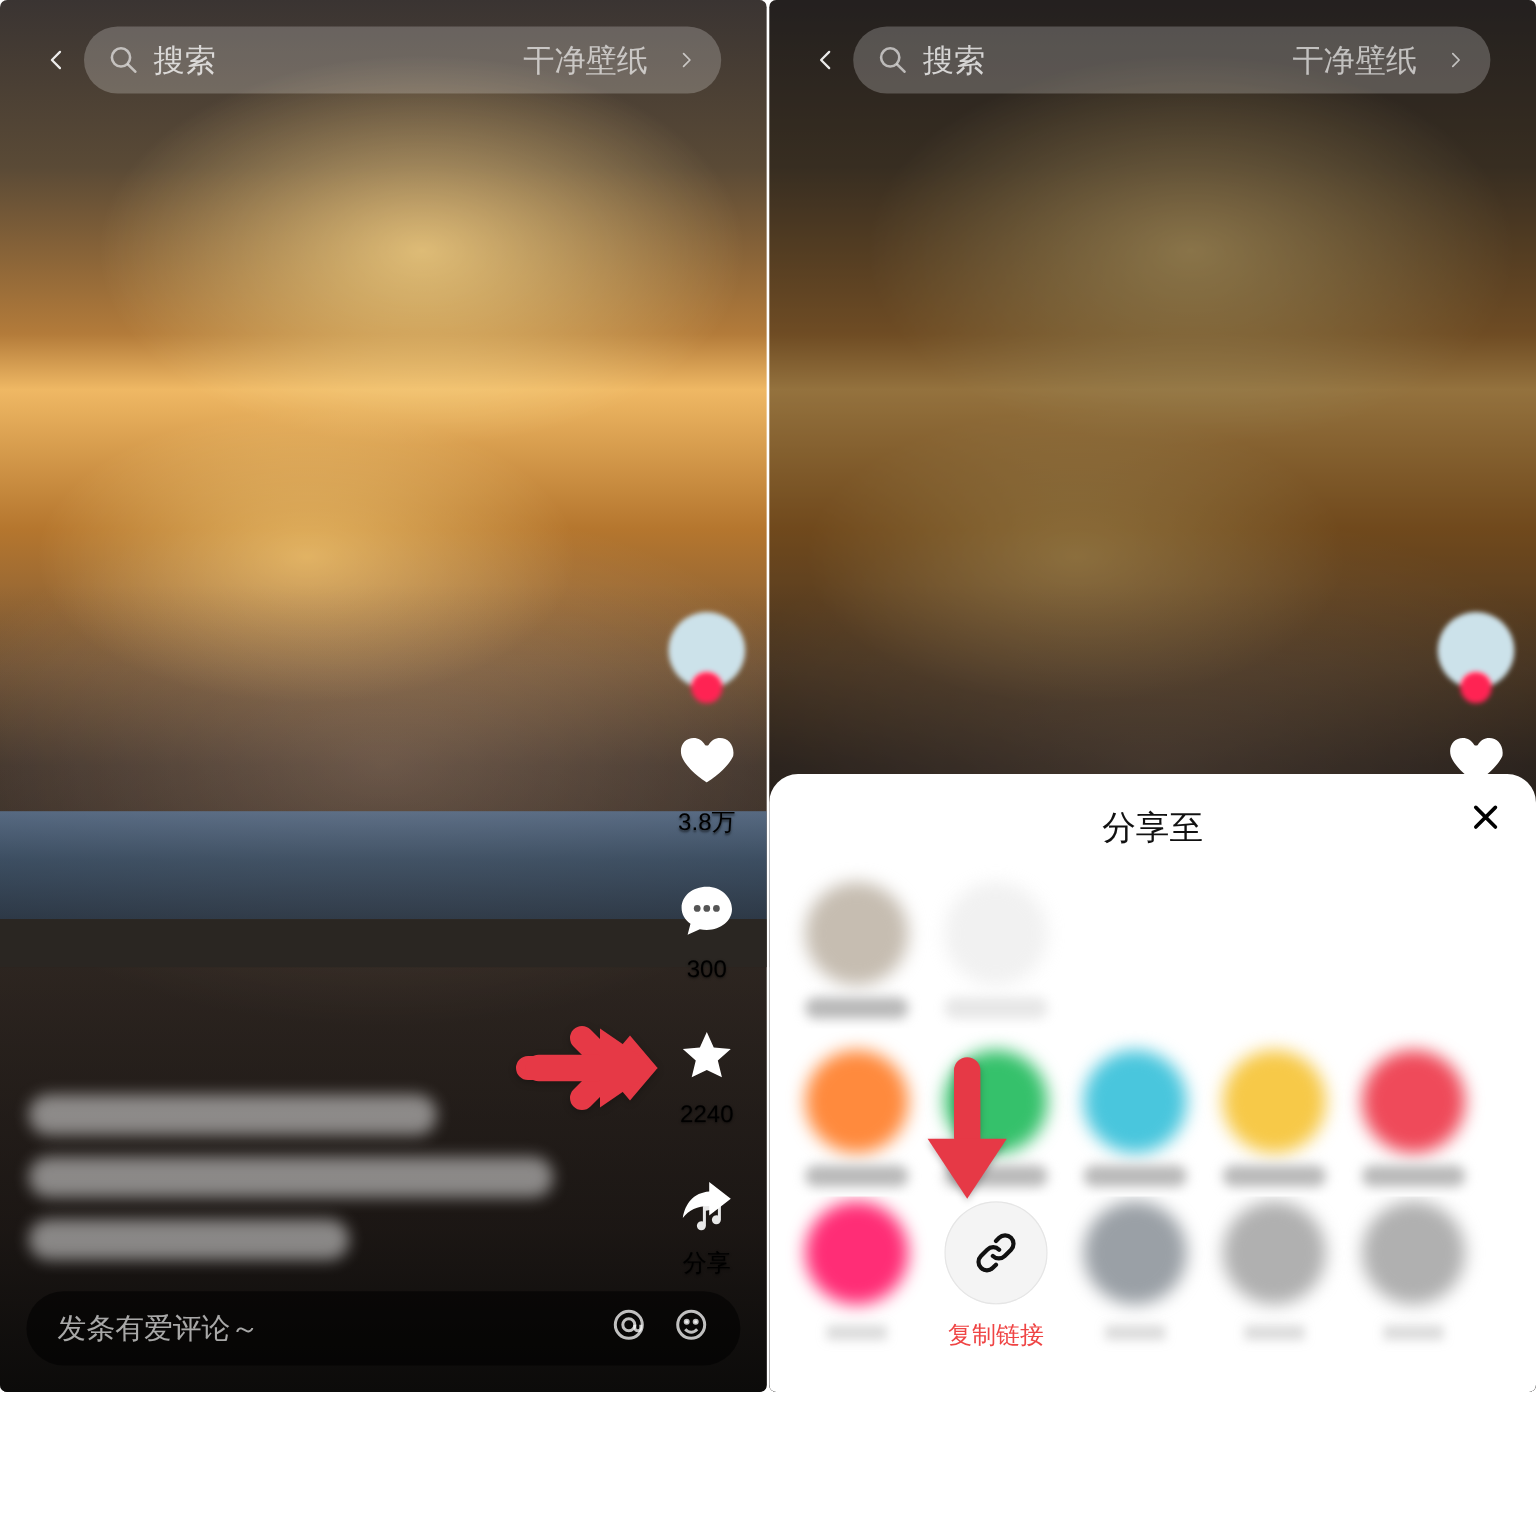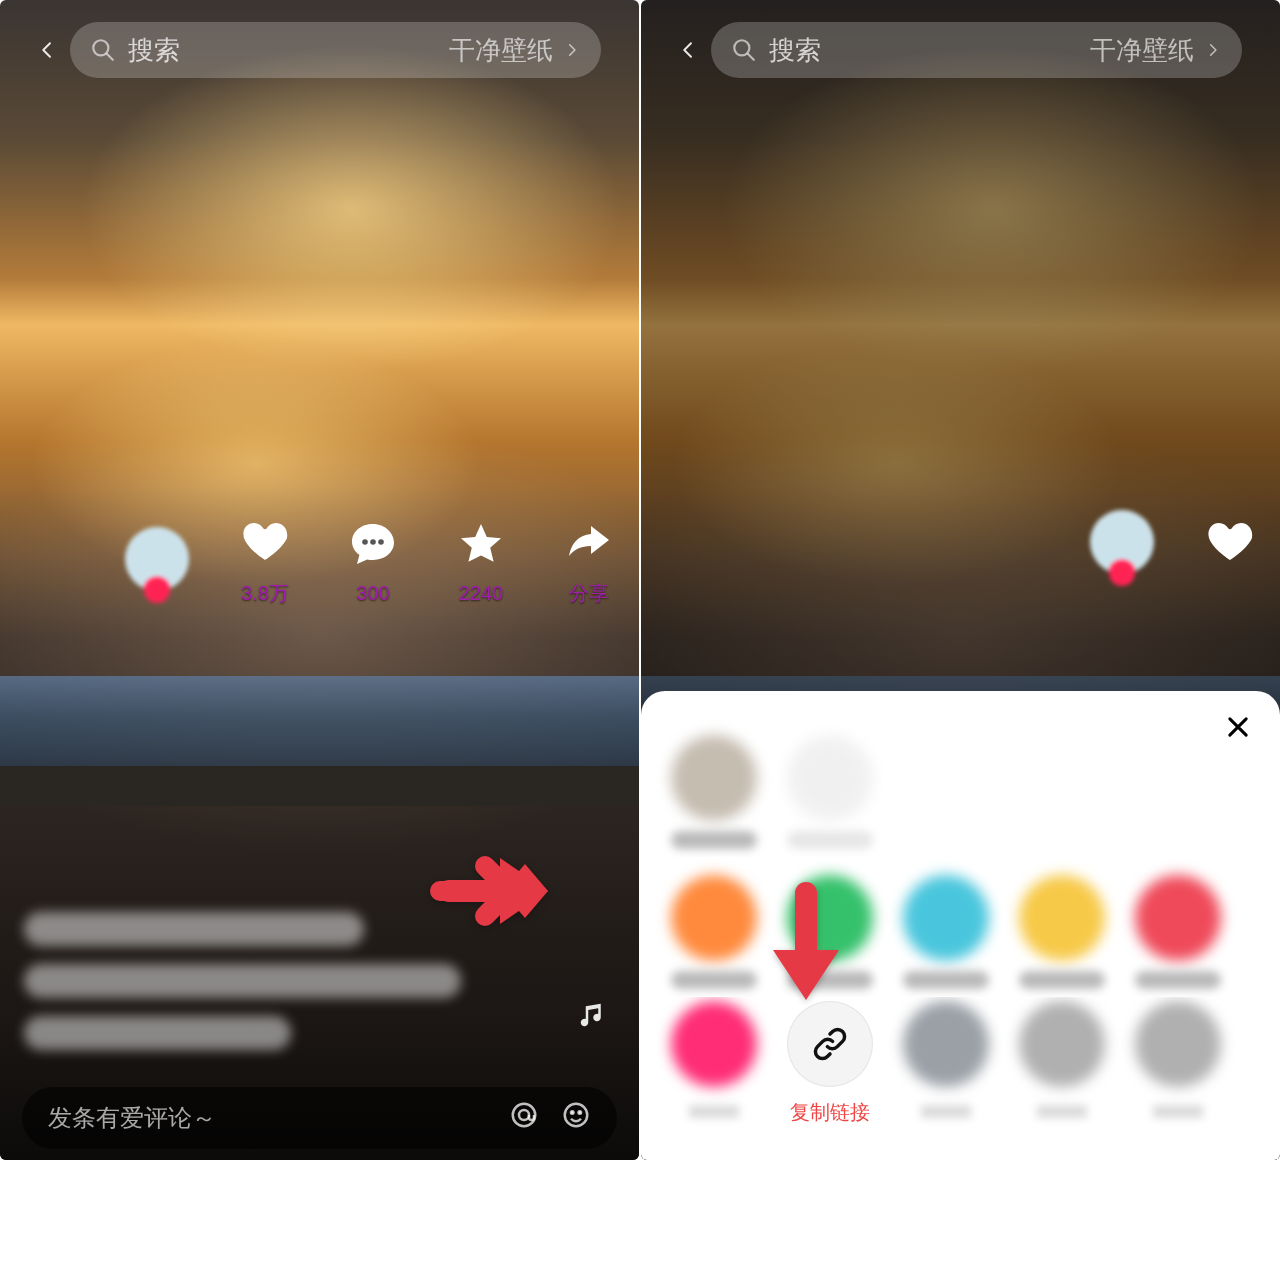--- a/index.html
+++ b/index.html
@@ -84,28 +84,28 @@
     height:56px;
     padding: 0 22px 0 20px;
     border-radius: 28px;
     background: rgba(255,255,255,.22);
     color: rgba(255,255,255,.75);
     font-size: 26px;
   }
   .search .magnify { margin-right:12px; opacity:.8; }
   .search .magnify svg { width:26px; height:26px; display:block; }
   .search .ph { flex:1; }
-  .search .hint { display:flex; align-items:center; gap:12px; opacity:.85; }
+  .search .hint { display:flex; align-items:center; gap:25px; opacity:.85; }
   .search .hint svg { width:14px; height:22px; display:block; }
 
   
   .rail {
     position:absolute; right:18px; top:44%;
-    display:flex; flex-direction:row; align-items:center; gap:44px;
-    color:#a21caf;
+    display:flex; flex-direction:column; align-items:center; gap:28px;
+    color:#000000;
     text-shadow: 0 1px 2px rgba(0,0,0,.6);
   }
   .avatar,
   .railbtn {
     width:64px; height:64px; border-radius:50%;
     display:flex; align-items:center; justify-content:center;
   }
   .avatar {
     position:relative;
     background: #cfe1e8;
@@ -142,21 +142,21 @@
   .blurline.w70 { width:70%; }
   .blurline.w90 { width:90%; }
   .blurline.w55 { width:55%; }
   .music-note {
     position:absolute; right:32px; bottom:126px; color:#fff; opacity:.9;
   }
   .music-note svg{ width:30px; height:30px; fill:#fff; }
 
   
   .commentbar {
-    position:absolute; left:22px; right:22px; bottom:11px;
+    position:absolute; left:22px; right:22px; bottom:22px;
     height:62px; border-radius:31px;
     background: rgba(0,0,0,.55);
     display:flex; align-items:center; padding:0 26px;
     color: rgba(255,255,255,.65);
     font-size:24px;
   }
   .commentbar .spacer { flex:1; }
   .commentbar .cicon { margin-left:22px; }
   .commentbar .cicon svg { width:30px; height:30px; fill:none; stroke:rgba(255,255,255,.75); stroke-width:2; }
 
@@ -375,20 +375,21 @@
   </div>
 
   <div class="arrow-down">
     <svg width="90" height="130" viewBox="0 0 90 130">
       <rect x="34" y="6" width="22" height="78" rx="11" fill="#e63946"></rect>
       <path d="M12 74 L45 124 L78 74 Z" fill="#e63946"></path>
     </svg>
   </div>
 
   <div class="sheet">
+    <div class="title">分享至</div>
     <div class="close">
       <svg viewBox="0 0 24 24">
           <path d="M5 5 L19 19 M19 5 L5 19" stroke="#000" stroke-width="2.6" stroke-linecap="round"></path>
         </svg>
     </div>
 
     <div class="rowscroll">
       <div class="cell">
         <div class="contact-av"></div>
         <div class="lbl"></div>

